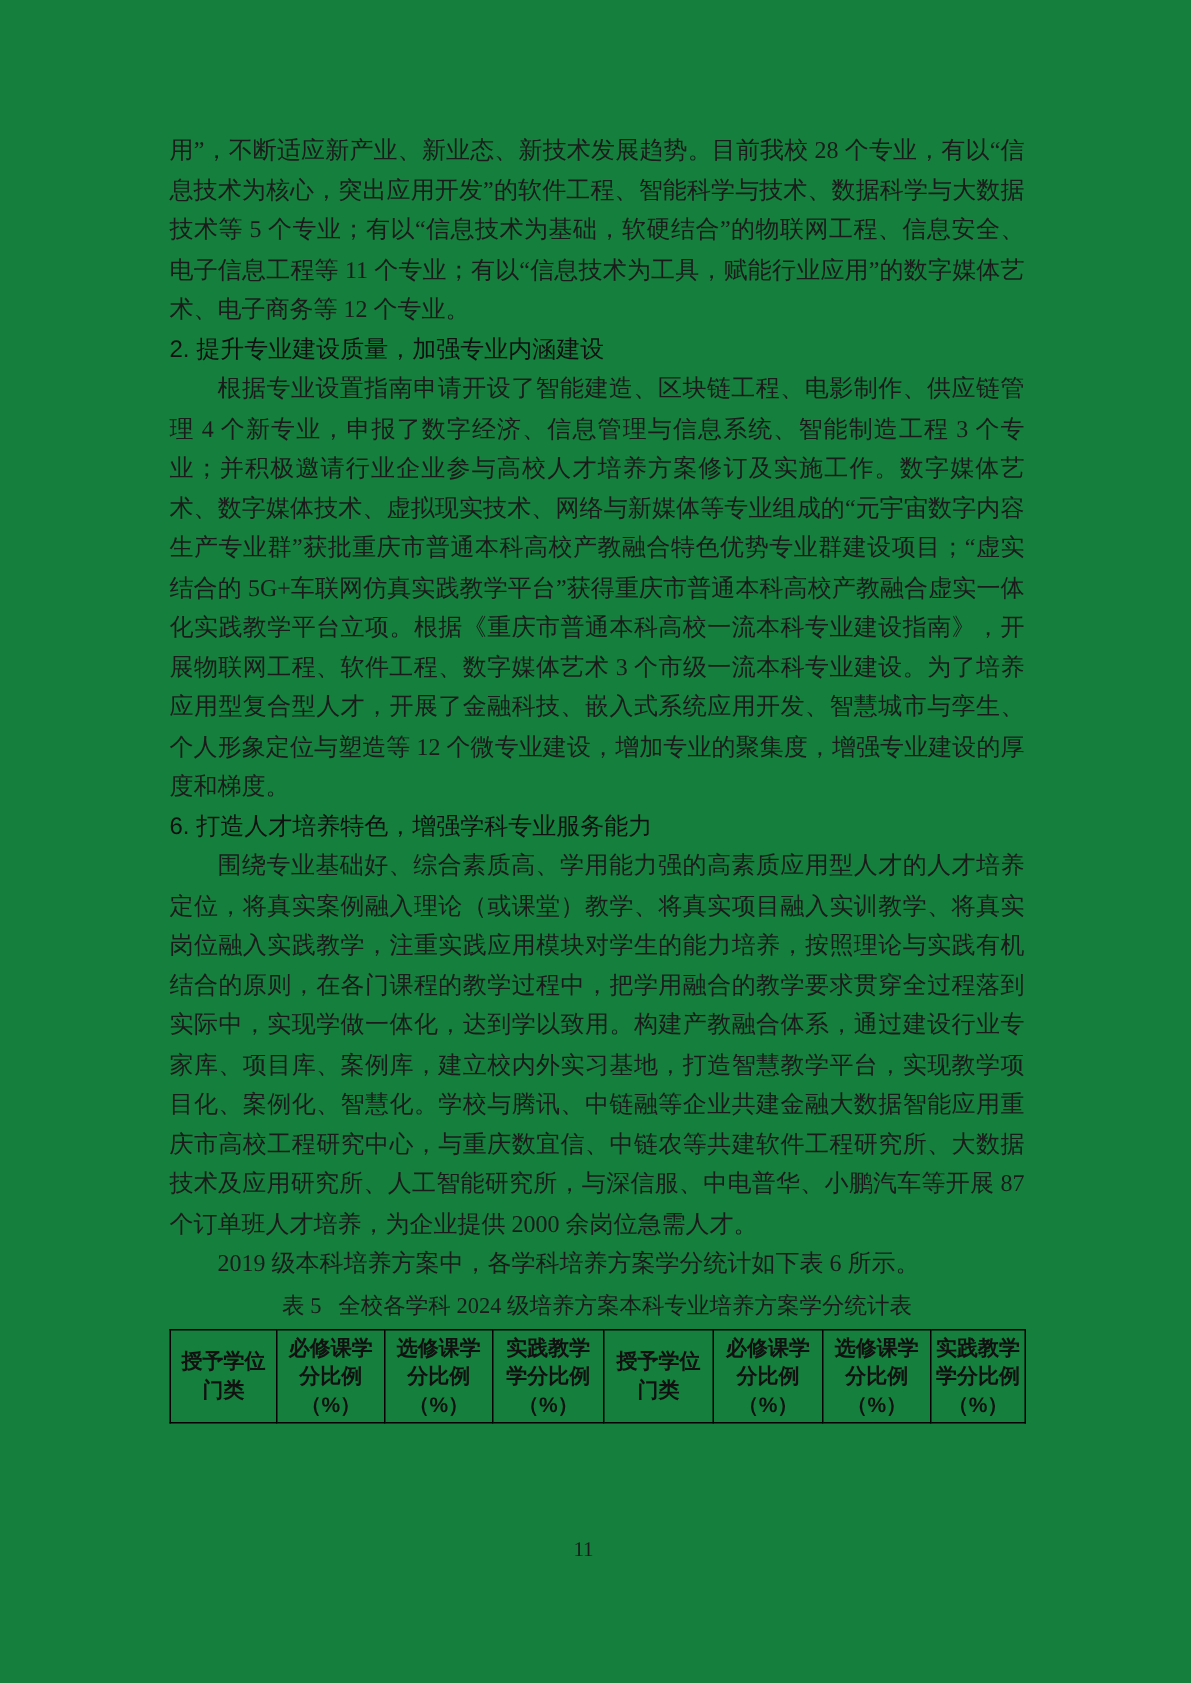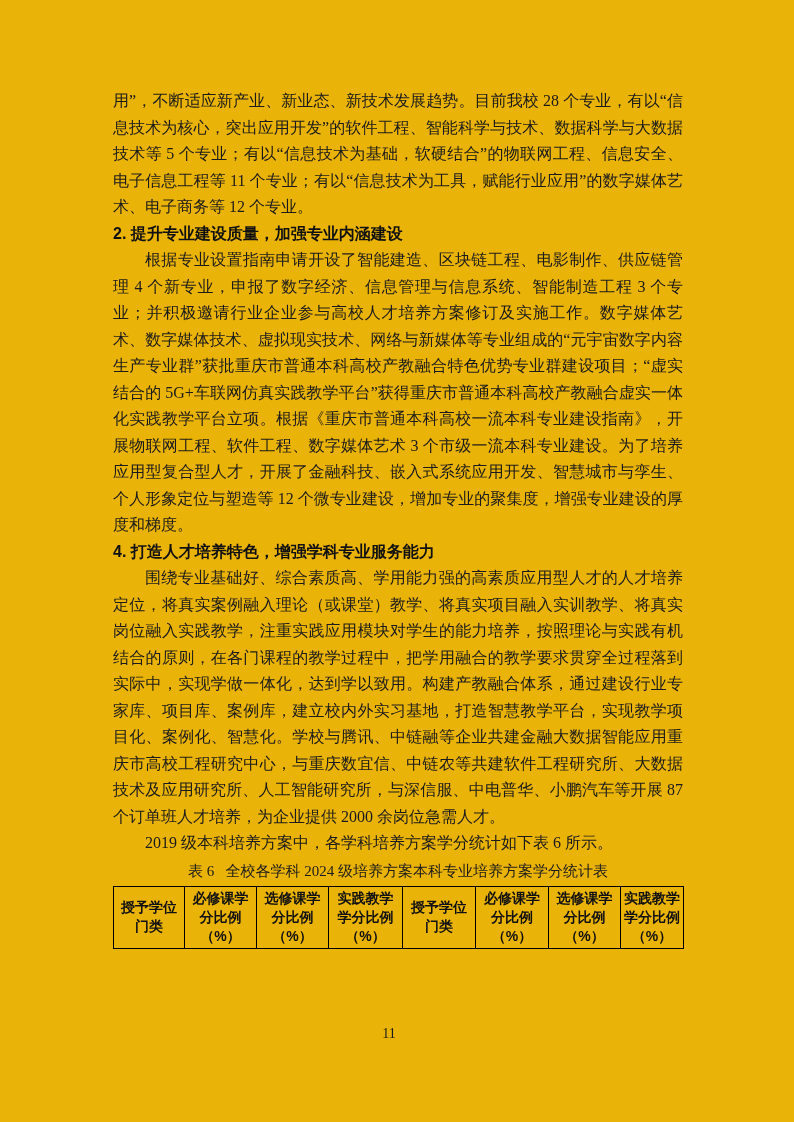--- a/index.html
+++ b/index.html
@@ -7,41 +7,41 @@
   body {
     width: 794px; height: 1122px;
     font-family: "Liberation Serif", "DejaVu Serif", serif;
     color: #1b1b1b;
     position: relative;
     overflow: hidden;
   }
   .page {
     position: absolute; left: 0; top: 0;
     width: 794px; height: 1122px;
-    background: #eab308;
+    background: #15803d;
   }
   .content {
     position: absolute;
     left: 113px; top: 88px;
     width: 570px;
   }
   .body-para {
     font-size: 16px;
     line-height: 26.5px;
     text-align: justify;
     text-justify: inter-ideograph;
     text-indent: 2em;
     word-break: normal;
     line-break: strict;
   }
   .body-para.no-indent { text-indent: 0; }
   .heading {
     font-size: 16px;
     line-height: 26.5px;
-    font-weight: bold;
+    font-weight: normal;
     font-family: "Liberation Sans", "DejaVu Sans", sans-serif;
     color: #111;
   }
   .table-caption {
     text-align: center;
     font-size: 15px;
     line-height: 23px;
     margin-top: 3px;
     margin-bottom: 3px;
     white-space: pre;
@@ -81,28 +81,28 @@
 
 <div class="page">
   <div class="content">
 
     <p class="body-para no-indent">用”，不断适应新产业、新业态、新技术发展趋势。目前我校 28 个专业，有以“信息技术为核心，突出应用开发”的软件工程、智能科学与技术、数据科学与大数据技术等 5 个专业；有以“信息技术为基础，软硬结合”的物联网工程、信息安全、电子信息工程等 11 个专业；有以“信息技术为工具，赋能行业应用”的数字媒体艺术、电子商务等 12 个专业。</p>
 
     <div class="heading">2. 提升专业建设质量，加强专业内涵建设</div>
 
     <p class="body-para">根据专业设置指南申请开设了智能建造、区块链工程、电影制作、供应链管理 4 个新专业，申报了数字经济、信息管理与信息系统、智能制造工程 3 个专业；并积极邀请行业企业参与高校人才培养方案修订及实施工作。数字媒体艺术、数字媒体技术、虚拟现实技术、网络与新媒体等专业组成的“元宇宙数字内容生产专业群”获批重庆市普通本科高校产教融合特色优势专业群建设项目；“虚实结合的 5G+车联网仿真实践教学平台”获得重庆市普通本科高校产教融合虚实一体化实践教学平台立项。根据《重庆市普通本科高校一流本科专业建设指南》，开展物联网工程、软件工程、数字媒体艺术 3 个市级一流本科专业建设。为了培养应用型复合型人才，开展了金融科技、嵌入式系统应用开发、智慧城市与孪生、个人形象定位与塑造等 12 个微专业建设，增加专业的聚集度，增强专业建设的厚度和梯度。</p>
 
-    <div class="heading">4. 打造人才培养特色，增强学科专业服务能力</div>
+    <div class="heading">6. 打造人才培养特色，增强学科专业服务能力</div>
 
     <p class="body-para">围绕专业基础好、综合素质高、学用能力强的高素质应用型人才的人才培养定位，将真实案例融入理论（或课堂）教学、将真实项目融入实训教学、将真实岗位融入实践教学，注重实践应用模块对学生的能力培养，按照理论与实践有机结合的原则，在各门课程的教学过程中，把学用融合的教学要求贯穿全过程落到实际中，实现学做一体化，达到学以致用。构建产教融合体系，通过建设行业专家库、项目库、案例库，建立校内外实习基地，打造智慧教学平台，实现教学项目化、案例化、智慧化。学校与腾讯、中链融等企业共建金融大数据智能应用重庆市高校工程研究中心，与重庆数宜信、中链农等共建软件工程研究所、大数据技术及应用研究所、人工智能研究所，与深信服、中电普华、小鹏汽车等开展 87 个订单班人才培养，为企业提供 2000 余岗位急需人才。</p>
 
 
     <p class="body-para">2019 级本科培养方案中，各学科培养方案学分统计如下表 6 所示。</p>
 
-    <div class="table-caption">表 6   全校各学科 2024 级培养方案本科专业培养方案学分统计表</div>
+    <div class="table-caption">表 5   全校各学科 2024 级培养方案本科专业培养方案学分统计表</div>
 
     <table class="credit-table">
       <colgroup>
         <col style="width:71px">
           <col style="width:72px">
           <col style="width:72px">
           <col style="width:74px">
         <col style="width:73px">
           <col style="width:73px">
           <col style="width:72px">

